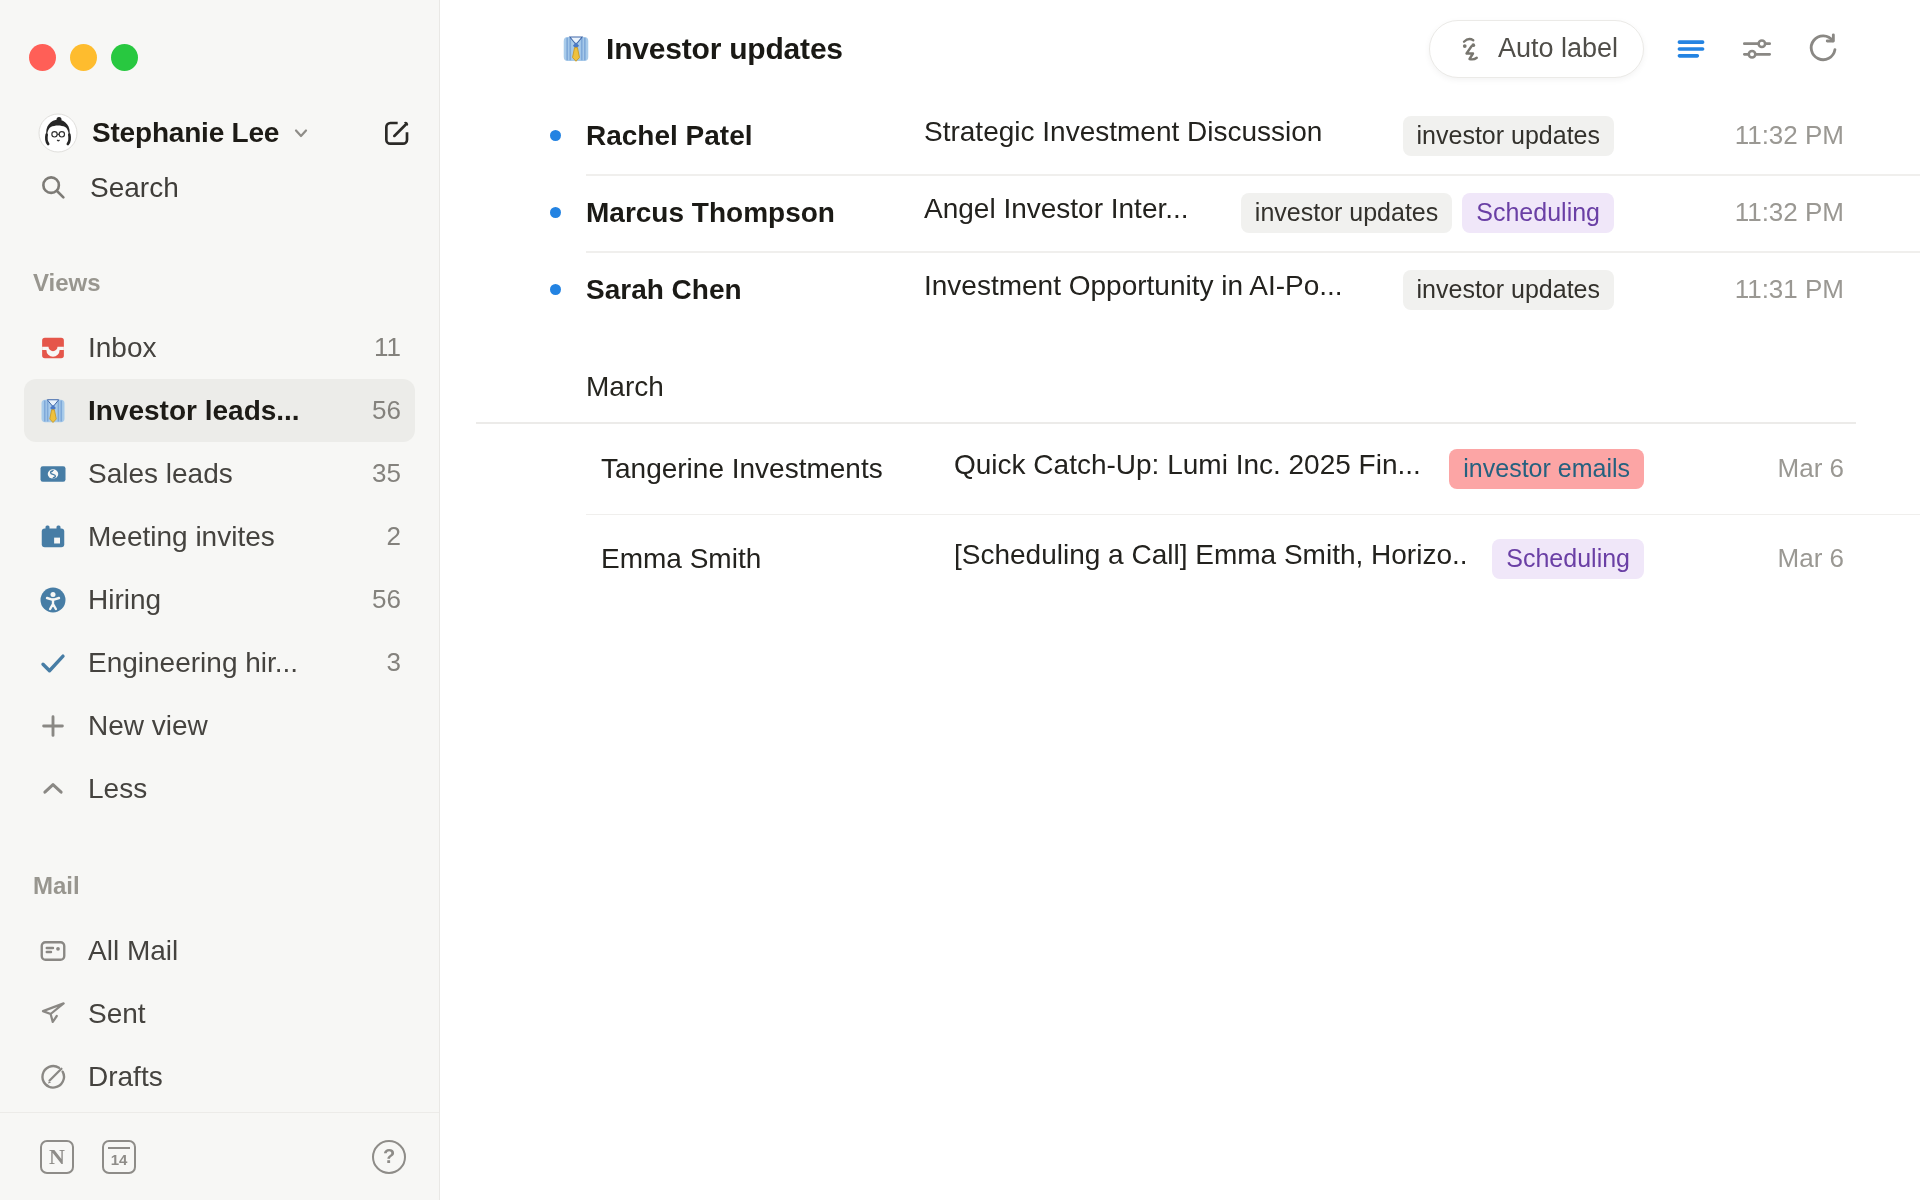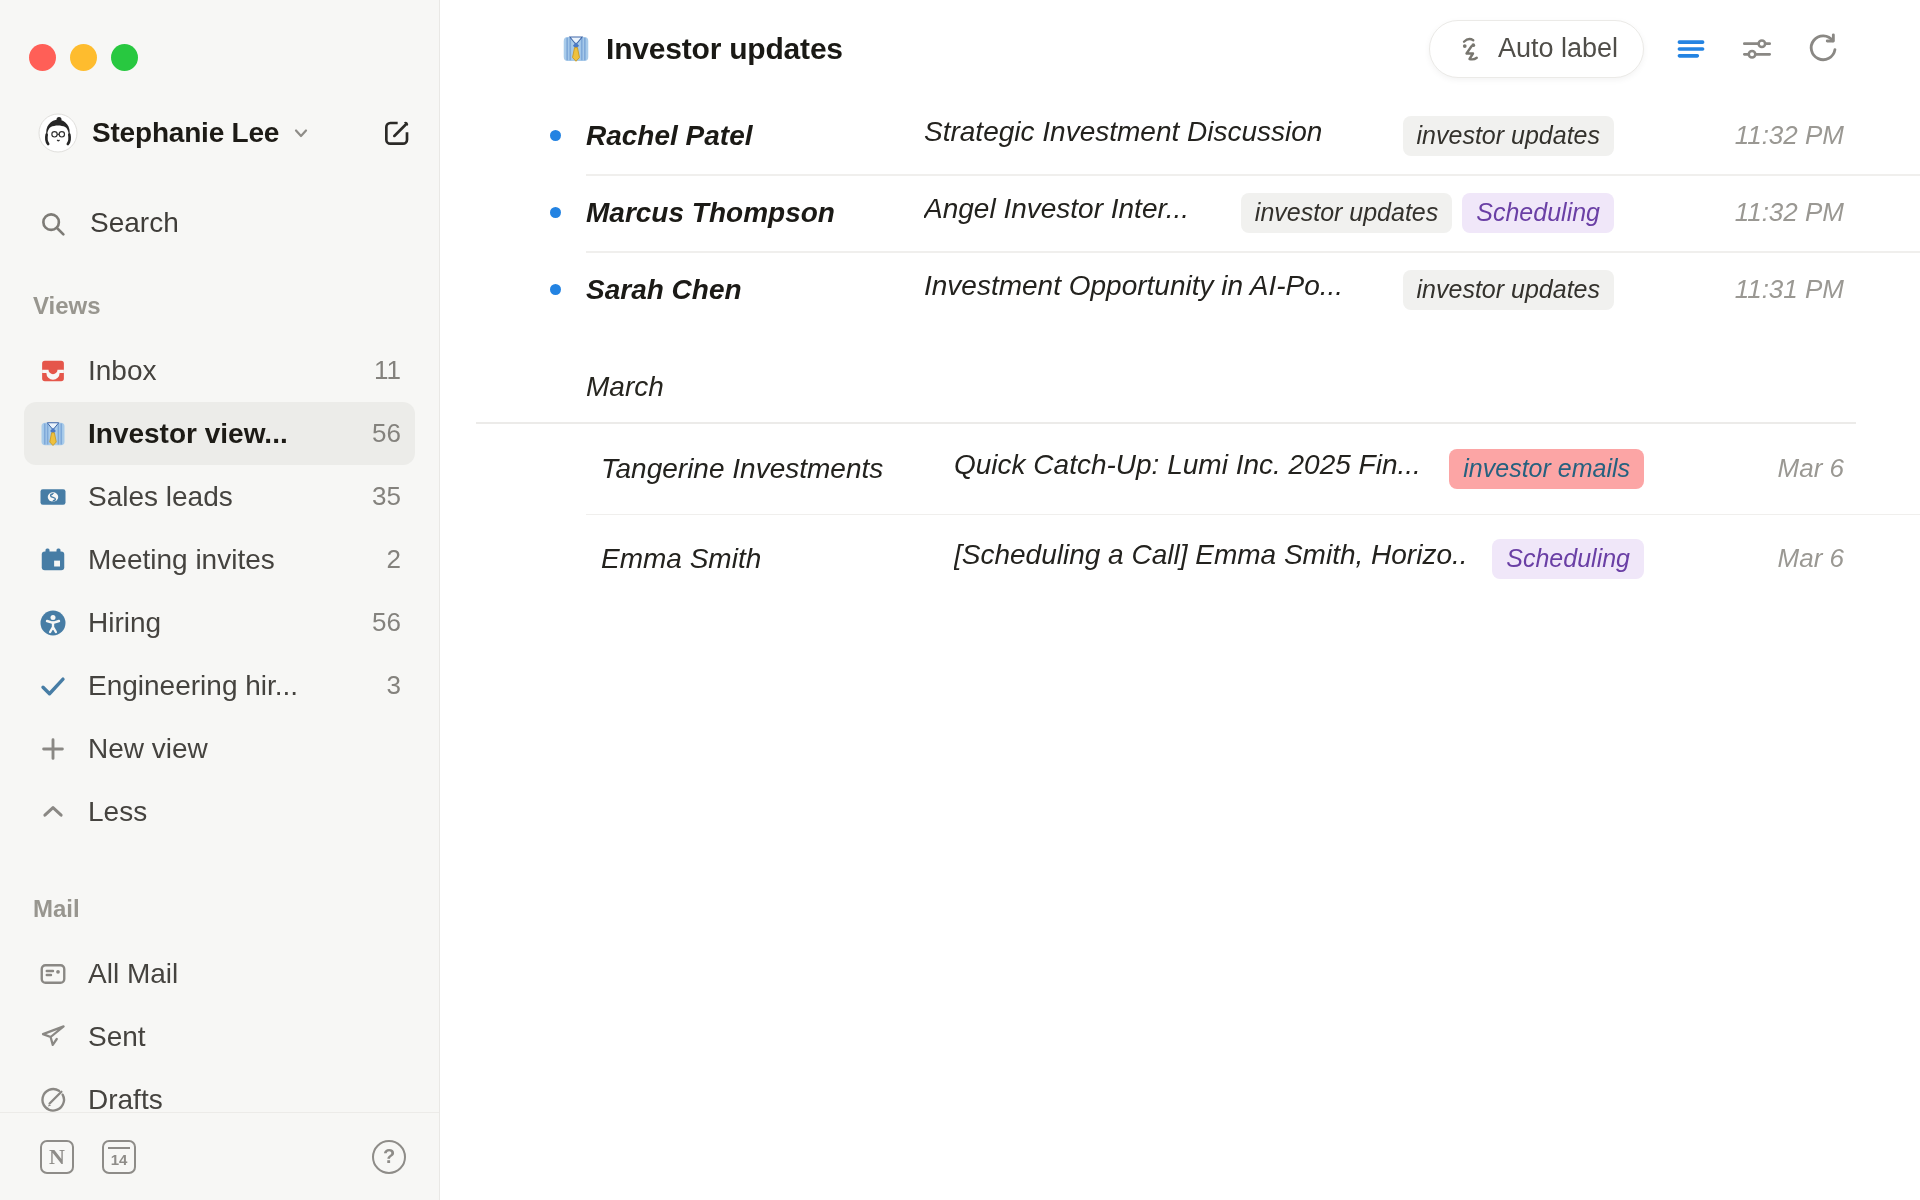--- a/index.html
+++ b/index.html
@@ -18,21 +18,21 @@
   }
   .traffic { display:flex; gap:14px; padding:36px 0 0 5px; }
   .tl { width:27px; height:27px; border-radius:50%; }
 
   .profile-row { display:flex; align-items:center; margin-top:37px; height:50px; padding-left:14px; }
   .avatar { width:40px; height:40px; flex:none; }
   .profile-name { margin-left:14px; font-size:28px; font-weight:700; color:#1D1B16; letter-spacing:-0.2px; }
   .chev-down { margin-left:10px; color:#8f8d88; display:flex; }
   .compose-btn { margin-left:auto; margin-right:2px; color:#2b2a27; display:flex; cursor:pointer; }
 
-  .search-row { display:flex; align-items:flex-end; margin-top:37px; height:44px; padding-left:14px; color:#43413d; }
+  .search-row { display:flex; align-items:flex-start; margin-top:14px; height:44px; padding-left:14px; color:#43413d; }
   .search-row .label { margin-left:22px; font-size:28px; color:#3f3d39; }
   .search-icon { color:#7d7b76; display:flex; }
 
   .section-label { margin-top:53px; margin-left:9px; font-size:24px; font-weight:600; color:#98968F; }
   .section-label.mail { margin-top:52px; }
 
   .nav { margin-top:19px; }
   .nav-item {
     display:flex; align-items:center; height:63px; border-radius:12px;
     padding:0 14px; cursor:pointer;
@@ -77,21 +77,21 @@
     background:#fff; border:1.5px solid #EBEAE7; border-radius:29px;
     box-shadow:0 2px 6px rgba(15,15,15,0.05); cursor:pointer;
   }
   .auto-label-btn .al-icon { color:#78766f; display:flex; }
   .auto-label-btn .al-label { font-size:27px; color:#504E49; font-weight:500; }
   .hdr-icon-btn { width:38px; height:38px; display:flex; align-items:center; justify-content:center; cursor:pointer; }
   .filter-ic { color:#2383E2; }
   .sliders-ic,.refresh-ic { color:#8A8884; }
 
   
-  .list { flex:1;font-style:italic; }
+  .list { flex:1; }
   .mail-row { position:relative; display:flex; align-items:center; height:77px; padding-right:76px; cursor:pointer; }
   .mail-row.tall { height:90px;gap:15px; }
   .mail-row.divided::before {
     content:""; position:absolute; top:0; left:146px; right:0; height:1.5px; background:#F0EFED;
   }
   .dot-col { width:146px; flex:none; display:flex; align-items:center; padding-left:110px; }
   .dot { width:11px; height:11px; border-radius:50%; background:#2383E2; }
   .sender { width:338px; flex:none; font-size:28px; color:#23221e; white-space:nowrap; overflow:hidden; }
   .sender.unread { font-weight:700; color:#1b1a16; }
   .middle { width:690px; flex:none; display:flex; align-items:flex-start; overflow:hidden; }
@@ -182,21 +182,21 @@
       <div class="nav-item selected">
         <span class="nav-icon">
           <svg viewBox="0 0 24 24" width="30" height="30">
             <rect x="2.8" y="3" width="18.4" height="18" rx="3" fill="#A8CBEA"></rect>
             <path d="M5.4 3.6 v16.8 M7.7 3.6 v16.8 M16.3 3.6 v16.8 M18.6 3.6 v16.8" stroke="#7FA9D9" stroke-width="1.3"></path>
             <path d="M7.4 3 L12 8.6 L16.6 3 Z" fill="#EAF3FC" stroke="#3E66A8" stroke-width="0.8"></path>
             <path d="M12 7 l2.3 2.5 L12 12 l-2.3 -2.5 Z" fill="#4B79C4"></path>
             <path d="M10.9 11 h2.2 l1.5 7.4 L12 21.2 l-2.6 -2.8 Z" fill="#EFC13D" stroke="#C89A28" stroke-width="0.7"></path>
           </svg>
         </span>
-        <span class="nav-label">Investor view...</span>
+        <span class="nav-label">Investor leads...</span>
         <span class="nav-count">56</span>
       </div>
 
       <div class="nav-item">
         <span class="nav-icon">
           <svg viewBox="0 0 24 24" width="30" height="30">
             <rect x="2" y="5.8" width="20" height="12.4" rx="1.8" fill="#477DA5"></rect>
             <ellipse cx="12" cy="12" rx="4.2" ry="3.8" fill="#F7F7F5"></ellipse>
             <path d="M12 9.6 c-1.2 0 -1.9 .6 -1.9 1.4 c0 1.8 3.8 .9 3.8 2.6 c0 .8 -.8 1.4 -1.9 1.4 m0 -5.4 v-0.8 m0 6.2 v0.8" fill="none" stroke="#477DA5" stroke-width="1.1"></path>
           </svg>

